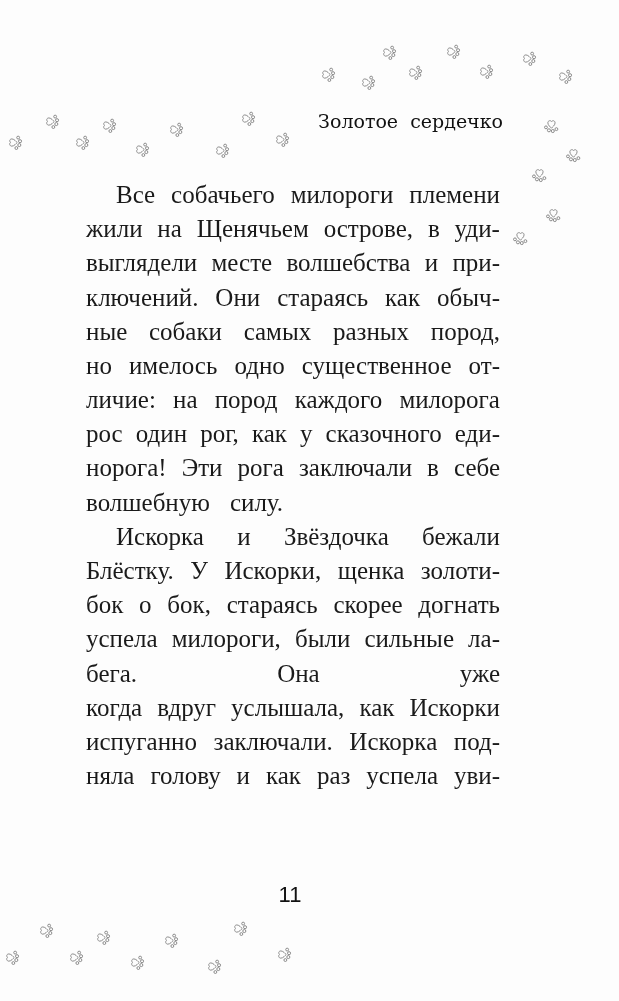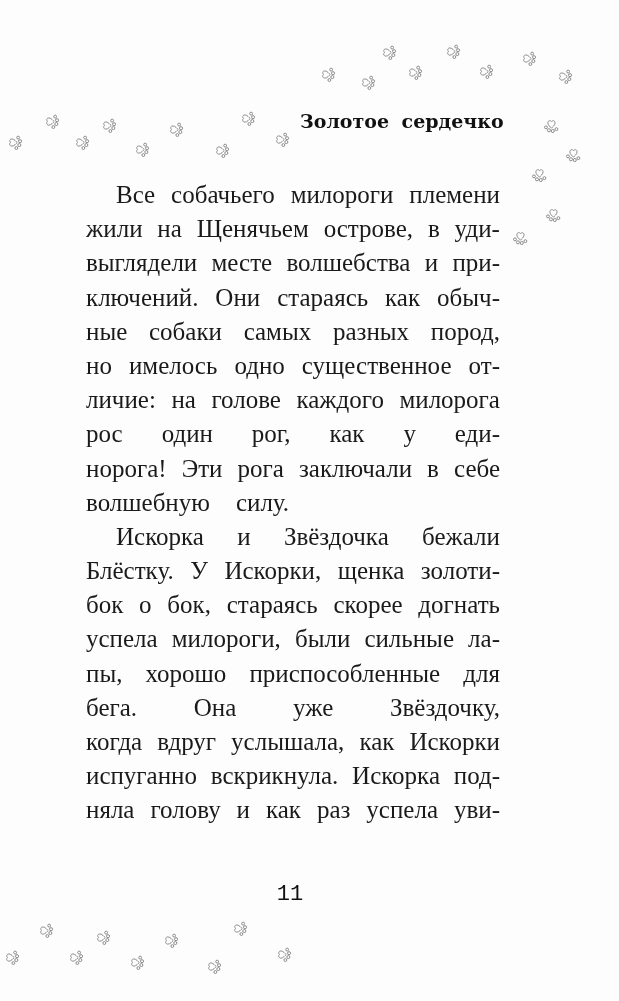--- a/index.html
+++ b/index.html
@@ -15,21 +15,21 @@
     position: absolute;
     width: 18px; height: 18px;
     margin-left: -9px; margin-top: -9px;
   }
   .paw svg { width: 100%; height: 100%; display: block; }
   .running-title {
     position: absolute;
     left: 300px; top: 110px;
     width: 203px;
     font-family: "DejaVu Serif", "Liberation Serif", serif;
-    font-weight: bold;
+    font-weight: normal;
     font-size: 19px;
     word-spacing: 6px;
     text-align: right;
     white-space: nowrap;
     color: #111;
   }
   .body-text {
     position: absolute;
     left: 86px; top: 178px;
     width: 414px;
@@ -38,29 +38,30 @@
     height: 34.2px;
     line-height: 34.2px;
     font-family: "Liberation Serif", "DejaVu Serif", serif;
     font-size: 25px;
     text-align: justify;
     text-align-last: justify;
     white-space: nowrap;
     overflow: visible;
     display: flex;
     justify-content: space-between;
+    align-items: flex-end;
   }
   .line.indent { padding-left: 30px; }
-  .line.last { justify-content: flex-start; gap: 26px; }
+  .line.last { justify-content: flex-start; gap: 20px; }
   .page-number {
     position: absolute;
     left: 270px; top: 882px;
     width: 40px;
     text-align: center;
-    font-family: Liberation Mono, monospace;
+    font-family: Liberation Sans, sans-serif;
     font-size: 22px;
     color: #111;
   }
 </style>
 </head>
 <body>
 
 <div>
   <div id="paw-layer">
       <span class="paw" style="left: 328px; top: 75px; transform: rotate(0deg);">
@@ -386,30 +387,31 @@
       <div class="line">
           <span>но</span>
           <span>имелось</span>
           <span>одно</span>
           <span>существенное</span>
           <span>от-</span>
         </div>
       <div class="line">
           <span>личие:</span>
           <span>на</span>
-          <span>голове</span>
+          <span>пород</span>
           <span>каждого</span>
           <span>милорога</span>
         </div>
       <div class="line">
           <span>рос</span>
           <span>один</span>
           <span>рог,</span>
           <span>как</span>
           <span>у</span>
+          <span>сказочного</span>
           <span>еди-</span>
         </div>
       <div class="line">
           <span>норога!</span>
           <span>Эти</span>
           <span>рога</span>
           <span>заключали</span>
           <span>в</span>
           <span>себе</span>
         </div>
@@ -441,41 +443,34 @@
           <span>догнать</span>
         </div>
       <div class="line">
           <span>успела</span>
           <span>милороги,</span>
           <span>были</span>
           <span>сильные</span>
           <span>ла-</span>
         </div>
       <div class="line">
-          <span>пы,</span>
-          <span>хорошо</span>
-          <span>приспособленные</span>
-          <span>для</span>
-        </div>
-      <div class="line">
           <span>бега.</span>
           <span>Она</span>
           <span>уже</span>
-          <span>Звёздочку,</span>
         </div>
       <div class="line">
           <span>когда</span>
           <span>вдруг</span>
           <span>услышала,</span>
           <span>как</span>
           <span>Искорки</span>
         </div>
       <div class="line">
           <span>испуганно</span>
-          <span>вскрикнула.</span>
+          <span>заключали.</span>
           <span>Искорка</span>
           <span>под-</span>
         </div>
       <div class="line">
           <span>няла</span>
           <span>голову</span>
           <span>и</span>
           <span>как</span>
           <span>раз</span>
           <span>успела</span>

